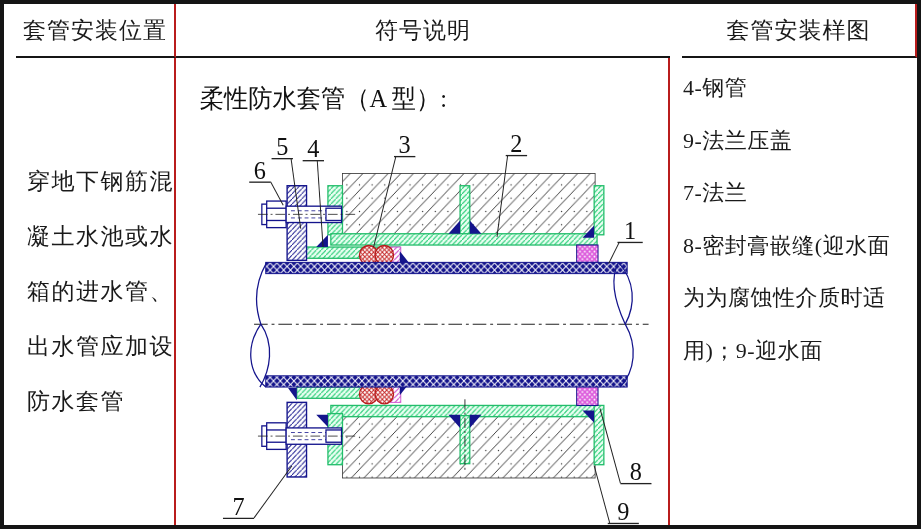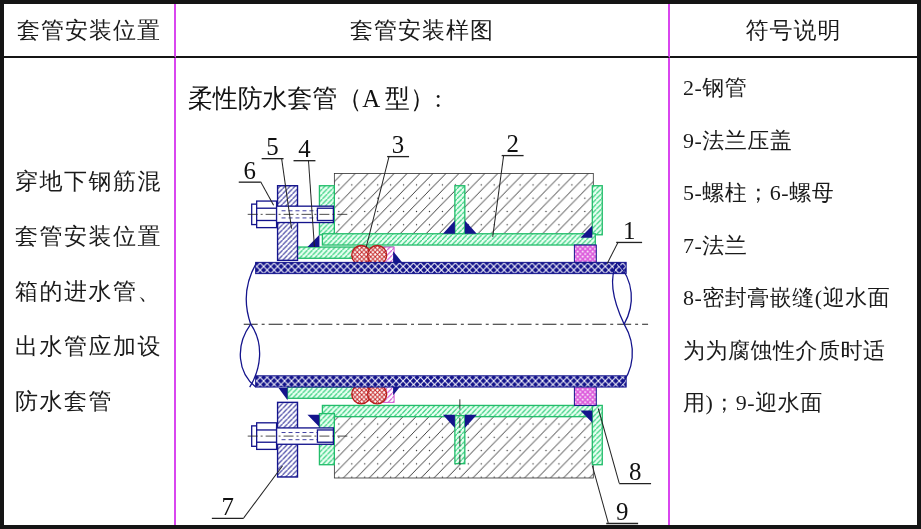--- a/index.html
+++ b/index.html
@@ -6,51 +6,51 @@
   .sheet{
     width:921px;height:529px;box-sizing:border-box;
     border:4px solid #151515;background:#fff;
     display:grid;
     grid-template-columns:172px 494px 1fr;
     grid-template-rows:54px 1fr;
     font-family:"Liberation Serif","DejaVu Serif",serif;
     color:#1a1a1a;
   }
   .cell{box-sizing:border-box;}
-  .c-r{border-right:2px solid #d946ef;}
+  .c-r{border-right:2px solid #b91c1c;margin-left:12px;}
   .r-b{border-bottom:2px solid #151515;}
   .hcell{display:flex;align-items:center;justify-content:center;
     font-size:23px;letter-spacing:1px;}
   .poscell{display:flex;align-items:center;
     font-size:23px;line-height:55px;letter-spacing:1.5px;
     padding-left:11px;white-space:pre-line;}
   .diagcell{position:relative;overflow:hidden;}
   .diagcell svg{display:block;width:100%;height:100%;}
   .legendcell{padding:4px 8px 0 13px;font-size:22px;line-height:52.5px;
     letter-spacing:0.5px;}
   .legend-item{white-space:normal;}
 </style>
 </head>
 <body>
 
 <div class="sheet">
 
   <div class="cell hcell c-r r-b">
     <span>套管安装位置</span>
   </div>
+  <div class="cell hcell r-b">
+    <span>符号说明</span>
+  </div>
   <div class="cell hcell c-r r-b">
     <span>套管安装样图</span>
   </div>
-  <div class="cell hcell r-b">
-    <span>符号说明</span>
-  </div>
 
   <div class="cell poscell c-r">
     <span>穿地下钢筋混
-套管安装位置
+凝土水池或水
 箱的进水管、
 出水管应加设
 防水套管</span>
   </div>
 
   <div class="cell diagcell c-r">
     <svg viewBox="178 62 494 457" preserveAspectRatio="none" xmlns="http://www.w3.org/2000/svg">
       <defs>
         <pattern id="pConc" width="13" height="13" patternUnits="userSpaceOnUse">
           <rect width="13" height="13" fill="#ffffff"></rect>
@@ -208,20 +208,19 @@
           <text x="633" y="239">1</text>
           <text x="230" y="509">7</text>
           <text x="639" y="475">8</text>
           <text x="626" y="514">9</text>
         </g>
       </g>
     </svg>
   </div>
 
   <div class="cell legendcell">
-    <div class="legend-item">2-钢管</div>
+    <div class="legend-item">4-钢管</div>
     <div class="legend-item">9-法兰压盖</div>
-    <div class="legend-item">5-螺柱；6-螺母</div>
     <div class="legend-item">7-法兰</div>
     <div class="legend-item">8-密封膏嵌缝(迎水面为为腐蚀性介质时适用)；9-迎水面</div>
   </div>
 
 </div>
 
 </body></html>

